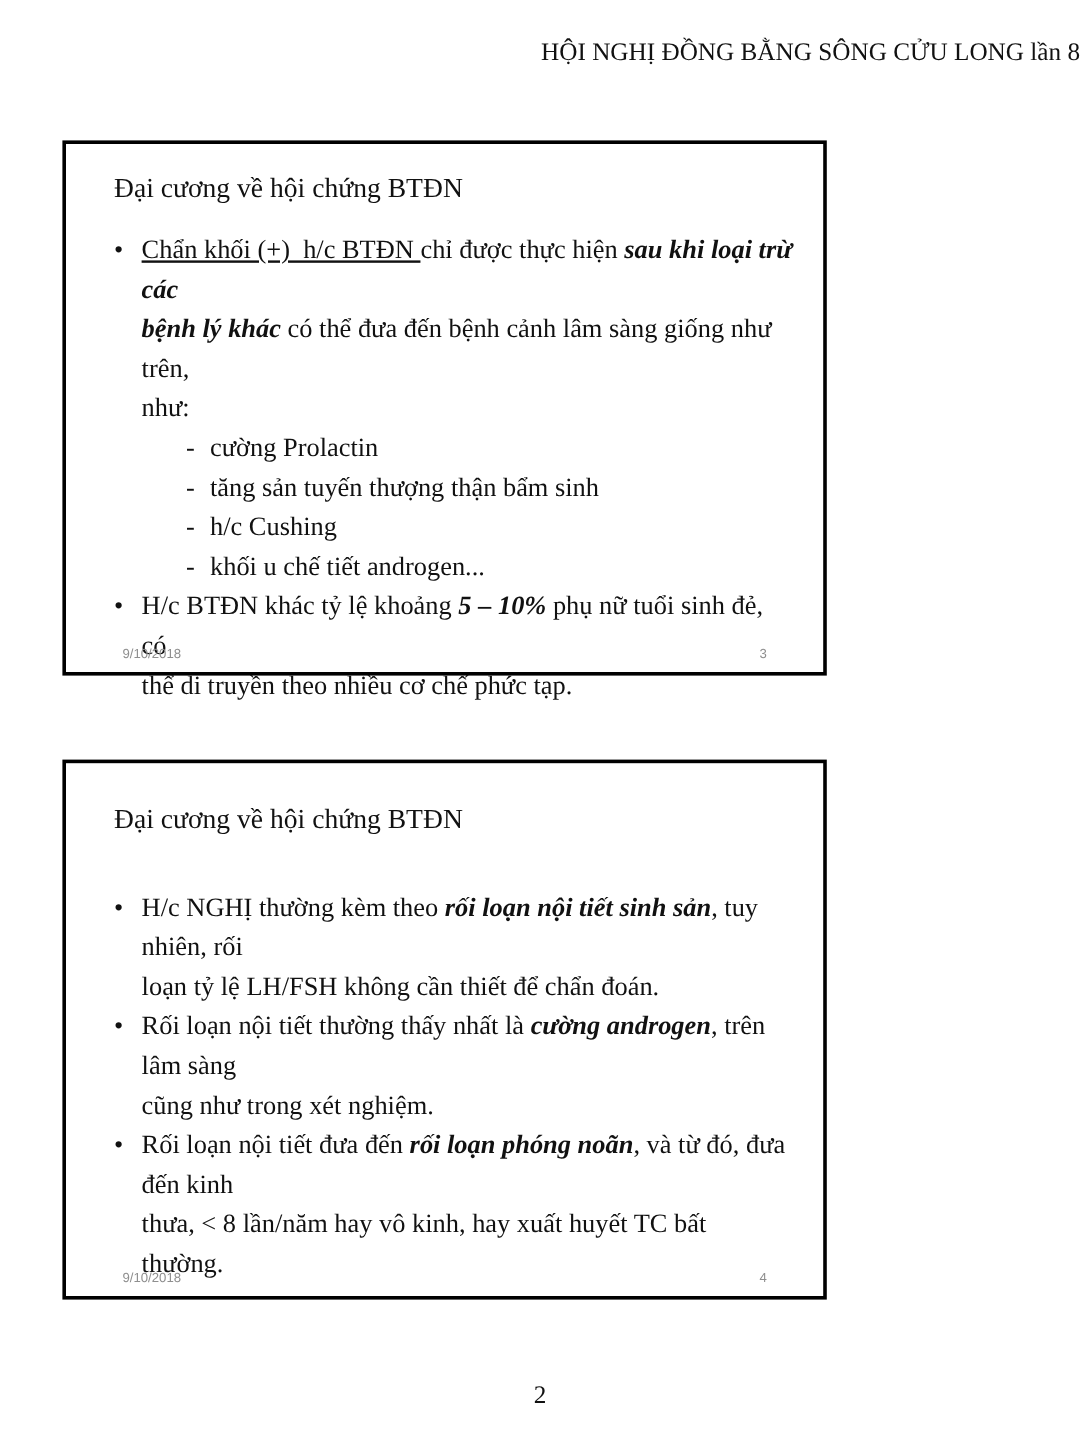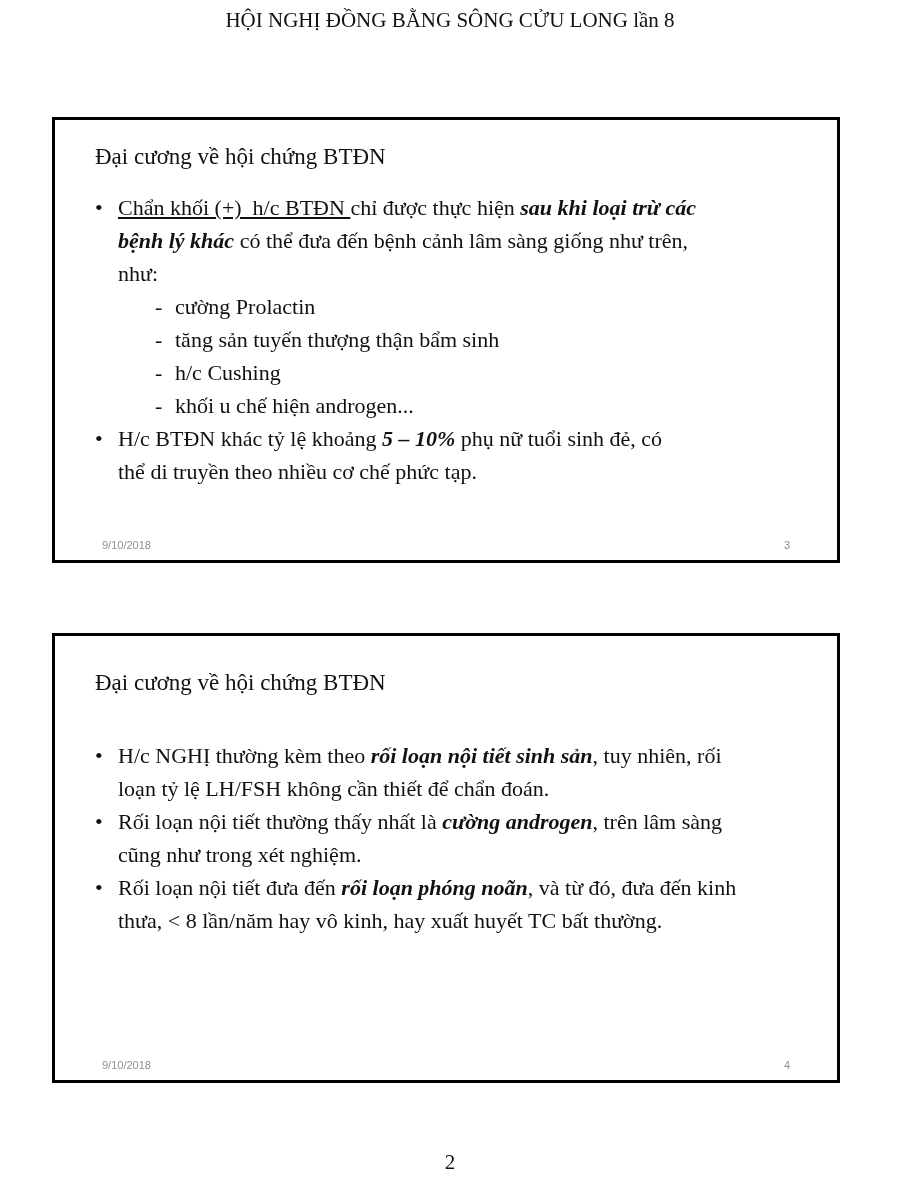--- a/index.html
+++ b/index.html
@@ -4,26 +4,26 @@
 <style>
   html, body { margin: 0; padding: 0; }
   body {
     width: 900px; height: 1200px;
     background: #ffffff;
     font-family: "Liberation Serif", serif;
     color: #111111;
   }
   .page { position: relative; width: 900px; height: 1200px; overflow: hidden; }
 
-  .header { text-align: center; padding-top: 7px; }
+  .header { text-align: right; padding-top: 30px; }
   .header .h1 { font-size: 21px; line-height: 27px; }
   .header .h2 { font-size: 20px; line-height: 26px; }
 
   .slide {
-    position: absolute; left: 52px; width: 788px;
+    position: absolute; left: 52px; width: 637px;
     border: 3px solid #000000; background: #ffffff;
     box-sizing: border-box;
   }
   .slide1 { top: 117px; height: 446px; }
   .slide2 { top: 633px; height: 450px; }
 
   .slide-title { margin: 0 40px; font-size: 23px; line-height: 27px; }
   .slide1 .slide-title { margin-top: 23px; }
   .slide2 .slide-title { margin-top: 33px; }
 
@@ -78,21 +78,21 @@
         <div class="li sub">
           <span class="marker">-</span>
           <span class="li-text"><span>tăng sản tuyến thượng thận bẩm sinh</span></span>
         </div>
         <div class="li sub">
           <span class="marker">-</span>
           <span class="li-text"><span>h/c Cushing</span></span>
         </div>
         <div class="li sub">
           <span class="marker">-</span>
-          <span class="li-text"><span>khối u chế hiện androgen...</span></span>
+          <span class="li-text"><span>khối u chế tiết androgen...</span></span>
         </div>
         <div class="li bullet">
           <span class="marker">•</span>
           <span class="li-text"><span>H/c BTĐN khác tỷ lệ khoảng </span><span class="b">5 – 10%</span><span> phụ nữ tuổi sinh đẻ, có
 thể di truyền theo nhiều cơ chế phức tạp.</span></span>
         </div>
       </div>
     <div class="slide-footer">
       <span>9/10/2018</span>
       <span>3</span>

